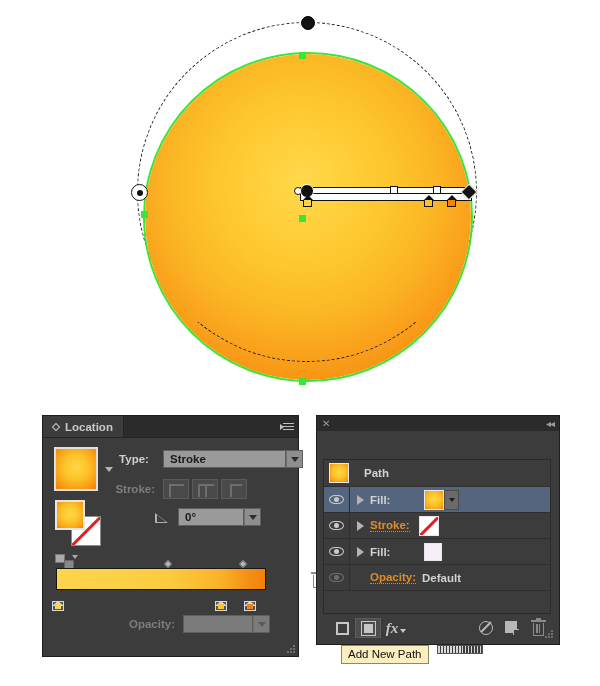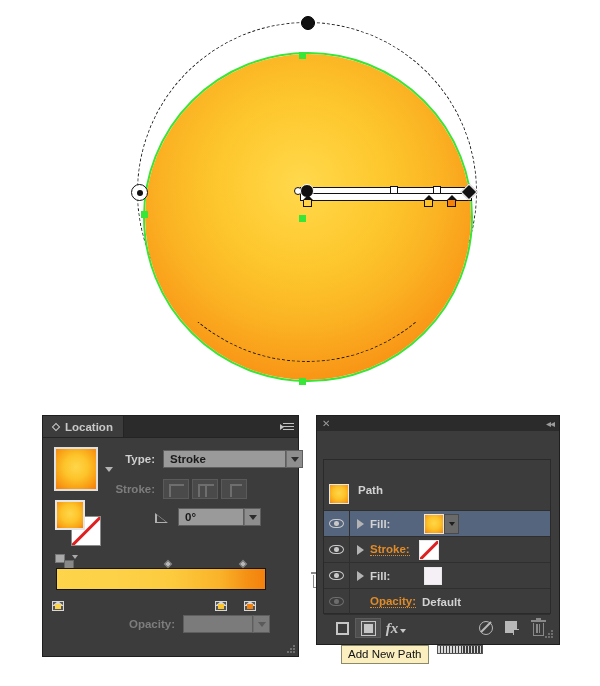--- a/index.html
+++ b/index.html
@@ -363,23 +363,22 @@
   }
   .ap-sw-none::after{
     content:"";position:absolute;left:-4px;top:7px;width:28px;height:2.5px;
     background:#e02020;transform:rotate(-45deg);
   }
   .ap-sw-white{
     width:18px;height:18px;background:#f5f0f5;border:1.5px solid #e8e8e8;
     box-sizing:border-box;
   }
   .ap-header-row{
-    height:26px;display:flex;gap:9px;padding-left:5px;
+    height:26px;display:flex;align-items:center;gap:15px;padding-left:5px;
     border-bottom:1px solid #2f2f2f;
-    margin-top:24px;
   }
   .ap-path-thumb{
     width:20px;height:20px;border:1.5px solid #e8e8e8;box-sizing:border-box;
     background:radial-gradient(circle at 50% 45%, #ffd64a 0%, #fdc42a 45%, #f9a016 80%, #f47c0a 100%);
   }
 
   .ap-toolbar{
     position:absolute;left:6px;top:201px;width:228px;height:22px;
     display:flex;align-items:center;
   }
@@ -480,21 +479,21 @@
       <div class="fs-stroke"></div>
     </div>
 
     <div class="swapicon">
       <div class="sq1"></div>
         <div class="sq2"></div>
         <div class="tri"></div>
     </div>
 
     <div class="row" style="left:70px;top:12px;">
-      <span class="lbl" style="width:42px;">Type:</span>
+      <span class="lbl" style="width:42px;text-align:center;">Type:</span>
       <span class="fieldbox" style="width:123px;margin-left:8px;">Stroke</span>
       <span class="drop"></span>
     </div>
 
     <div class="row" style="left:70px;top:41px;">
       <span class="lbl dim" style="width:42px;">Stroke:</span>
       <span class="strokebtns" style="margin-left:8px;">
         <span class="sbtn b1"></span>
         <span class="sbtn b2"></span>
         <span class="sbtn b3"></span>

